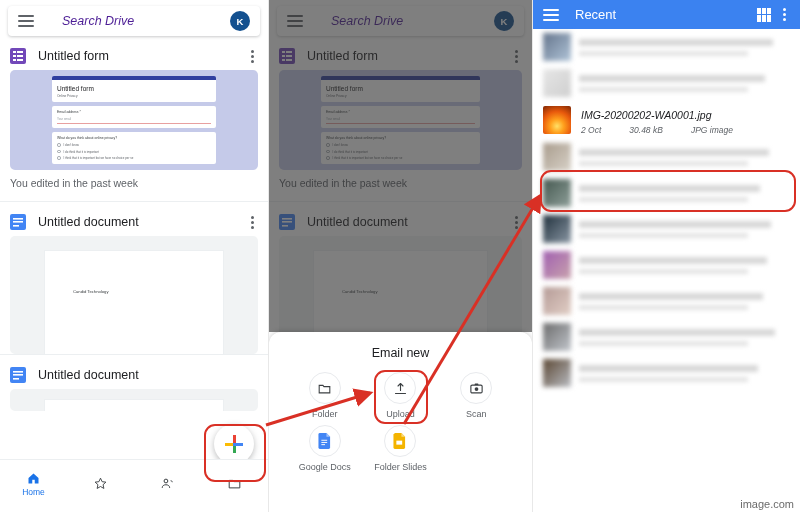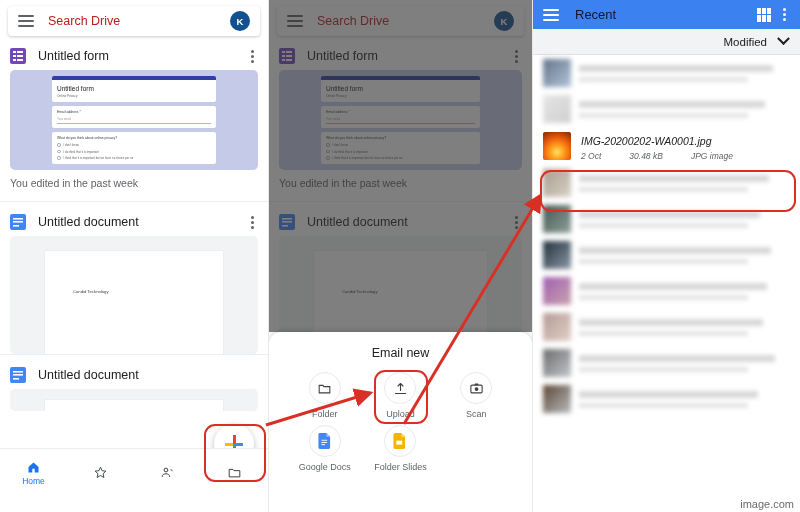--- a/index.html
+++ b/index.html
@@ -28,21 +28,21 @@
     height: 30px;
     background: #fff;
     border-radius: 4px;
     box-shadow: 0 1px 3px rgba(60,64,67,.28);
     display: flex;
     align-items: center;
     padding: 0 10px;
   }
   .hamburger { width: 16px; height: 12px; display:flex; flex-direction:column; justify-content:space-between; flex:none; }
   .hamburger i { display:block; height:2px; background:#5f6368; border-radius:1px; }
-  .search-text { flex: 1; margin-left: 14px; color: #b91c1c; font-size: 12.5px; }
+  .search-text { flex: 1; margin-left: 28px; color: #4c1d95; font-size: 12.5px; font-style: italic; }
   .avatar {
     width: 20px; height: 20px; border-radius: 50%;
     background: #13508f; color:#fff;
     font-size: 9.5px; font-weight: bold;
     display:flex; align-items:center; justify-content:center; flex:none;
   }
 
   
   .card { padding-top: 8px; }
   .card-head {
@@ -105,21 +105,21 @@
   .doc-page-text { font-size:4.2px; color:#3c4043; margin: 38px 0 0 28px; }
 
   .thumb-doc-short { margin:0 10px; height:22px; background:#f1f3f4; border-radius:5px; position:relative; overflow:hidden; }
   .thumb-doc-short .doc-page { top:10px; }
 
   .edited { padding: 7px 10px 12px 10px; font-size: 10.5px; color: #5f6368; }
   .divider { height:1px; background:#eceff1; margin:0 0 0 0; }
 
   
   .bottom-nav {
-    position: absolute; left:0; right:0; bottom:16px; height: 48px;
+    position: absolute; left:0; right:0; bottom:5px; height: 48px;
     background: #fff; border-top:1px solid #eceff1;
     display:flex; align-items:center;
   }
   .nav-item { flex:1; display:flex; flex-direction:column; align-items:center; justify-content:center; gap:1px; }
   .nav-label { font-size:8.5px; color:#1a73e8; }
   .nav-ico { width:17px; height:15px; display:block; }
 
   
   .fab {
     position:absolute; right: 14px; bottom: 48px;
@@ -163,21 +163,21 @@
     border:1px solid #e8eaed; background:#fff;
     display:flex; align-items:center; justify-content:center;
   }
   .sheet-label { font-size:9px; color:#5f6368; }
 
   
   .blue-bar {
     height: 29px; background: #3b82f0; display:flex; align-items:center; padding: 0 10px;
   }
   .blue-bar .hamburger i { background:#fff; }
-  .blue-title { color:#0f172a; font-size:13px; margin-left:16px; flex:1; font-weight:500; }
+  .blue-title { color:#ffffff; font-size:13px; margin-left:16px; flex:1; font-weight:500; }
   .grid-ico { width:14px; height:14px; display:grid; grid-template-columns:repeat(3,1fr); grid-template-rows:repeat(2,1fr); gap:1.6px; margin-right:12px; }
   .grid-ico i { background:#fff; display:block; }
   .kebab-w i { background:#fff; }
   .sort-row {
     height: 26px; background:#f1f3f4; display:flex; align-items:center; justify-content:flex-end;
     padding-right: 12px; gap:12px; border-bottom:1px solid #e0e0e0;
   }
   .sort-label { font-size:11.5px; color:#202124; }
   .chev { width:9px; height:9px; border-right:2px solid #202124; border-bottom:2px solid #202124; transform: rotate(45deg) translate(-2px,-2px); }
 
@@ -475,24 +475,20 @@
           <i></i>
           <i></i>
         </span>
       <span class="kebab kebab-w">
           <i></i>
           <i></i>
           <i></i>
         </span>
     </div>
 
-    <div class="sort-row">
-      <span class="sort-label">Modified</span>
-      <span class="chev"></span>
-    </div>
 
     <div class="file-list">
 
       <div class="blur-row">
         <span class="blur-thumb" style="background:linear-gradient(135deg,#64748b,#b0c4d8);"></span>
         <span class="blur-lines">
             <span class="bl" style="display:block;width:92%"></span>
             <span class="bl2" style="display:block;"></span>
           </span>
       </div>

